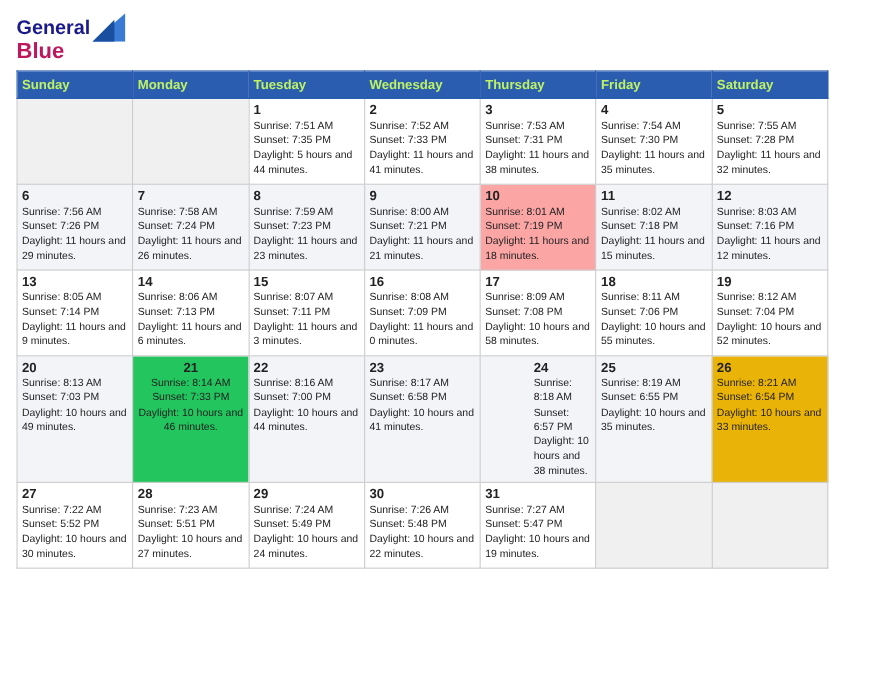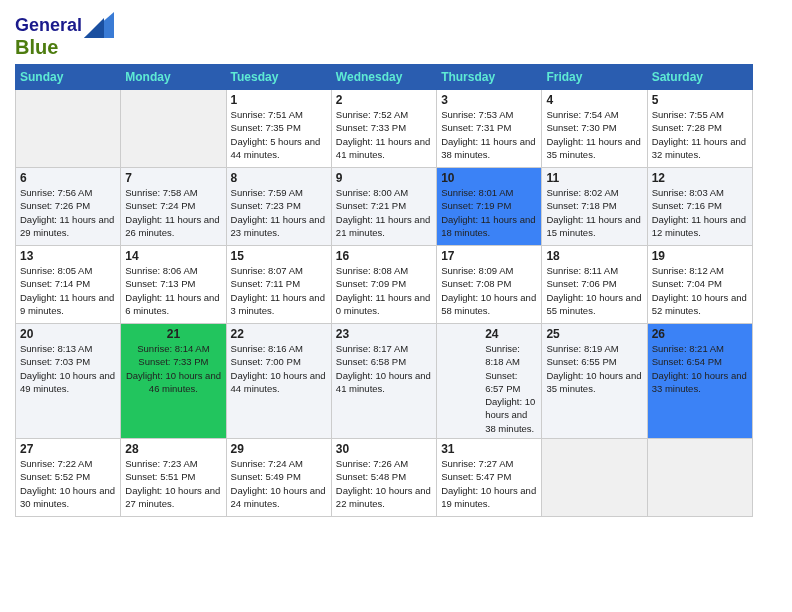--- a/index.html
+++ b/index.html
@@ -46,21 +46,21 @@
       font-size: 15px;
       color: #444;
     }
     table {
       width: 100%;
       border-collapse: collapse;
       table-layout: fixed;
     }
     th {
       background-color: #2a5db0;
-      color: #5eead4;
+      color: #bef264;
       font-size: 12px;
       font-weight: bold;
       padding: 5px 4px;
       text-align: left;
       border: 1px solid #2a5db0;
     }
     td {
       vertical-align: top;
       font-size: 9.5px;
       color: #222;
@@ -95,21 +95,21 @@
   <div class="header">
     <div class="logo">
       <div style="display:flex; flex-direction:column; line-height:1.1">
         <div style="display:flex; align-items:center;">
           <span class="logo-text">General</span>
           <svg width="30" height="26" viewBox="0 0 30 26" style="margin-left:2px;margin-top:-2px;">
             <polygon points="0,26 30,0 30,26" fill="#3a7bd5"></polygon>
             <polygon points="0,26 20,6 20,26" fill="#1a4fa0"></polygon>
           </svg>
         </div>
-        <span class="logo-text" style="color:#4d7c0f; font-size:20px; margin-top:-2px;">Blue</span>
+        <span class="logo-text" style="color:#be185d; font-size:20px; margin-top:-2px;">Blue</span>
       </div>
     </div>
     <div class="title-block">
       <div class="month-title"></div>
       <div class="location"></div>
     </div>
   </div>
 
   <table>
     <thead>
@@ -158,21 +158,21 @@
             <div class="day-info"><span>Sunrise: 7:58 AM</span><br><span>Sunset: 7:24 PM</span><br><span>Daylight: 11 hours and 26 minutes.</span></div>
           </td>
           <td style="background: rgb(242, 244, 248);">
             <span class="day-num">8</span>
             <div class="day-info"><span>Sunrise: 7:59 AM</span><br><span>Sunset: 7:23 PM</span><br><span>Daylight: 11 hours and 23 minutes.</span></div>
           </td>
           <td style="background: rgb(242, 244, 248);">
             <span class="day-num">9</span>
             <div class="day-info"><span>Sunrise: 8:00 AM</span><br><span>Sunset: 7:21 PM</span><br><span>Daylight: 11 hours and 21 minutes.</span></div>
           </td>
-          <td style="background: #3b82f6; margin-left: 20px;">
+          <td style="background: #fca5a5; margin-left: 20px;">
             <span class="day-num">10</span>
             <div class="day-info"><span>Sunrise: 8:01 AM</span><br><span>Sunset: 7:19 PM</span><br><span>Daylight: 11 hours and 18 minutes.</span></div>
           </td>
           <td style="background: rgb(242, 244, 248);">
             <span class="day-num">11</span>
             <div class="day-info"><span>Sunrise: 8:02 AM</span><br><span>Sunset: 7:18 PM</span><br><span>Daylight: 11 hours and 15 minutes.</span></div>
           </td>
           <td style="background: rgb(242, 244, 248); margin-top: 28px;">
             <span class="day-num">12</span>
             <div class="day-info"><span>Sunrise: 8:03 AM</span><br><span>Sunset: 7:16 PM</span><br><span>Daylight: 11 hours and 12 minutes.</span></div>
@@ -226,21 +226,21 @@
             <div class="day-info"><span>Sunrise: 8:17 AM</span><br><span>Sunset: 6:58 PM</span><br><span>Daylight: 10 hours and 41 minutes.</span></div>
           </td>
           <td style="background: rgb(242, 244, 248); padding-left: 48px;">
             <span class="day-num">24</span>
             <div class="day-info"><span>Sunrise: 8:18 AM</span><br><span>Sunset: 6:57 PM</span><br><span>Daylight: 10 hours and 38 minutes.</span></div>
           </td>
           <td style="background: rgb(242, 244, 248);">
             <span class="day-num">25</span>
             <div class="day-info"><span>Sunrise: 8:19 AM</span><br><span>Sunset: 6:55 PM</span><br><span>Daylight: 10 hours and 35 minutes.</span></div>
           </td>
-          <td style="background: #3b82f6;">
+          <td style="background: #eab308;">
             <span class="day-num">26</span>
             <div class="day-info"><span>Sunrise: 8:21 AM</span><br><span>Sunset: 6:54 PM</span><br><span>Daylight: 10 hours and 33 minutes.</span></div>
           </td>
         </tr>
         <tr>
           <td>
             <span class="day-num">27</span>
             <div class="day-info"><span>Sunrise: 7:22 AM</span><br><span>Sunset: 5:52 PM</span><br><span>Daylight: 10 hours and 30 minutes.</span></div>
           </td>
           <td>

